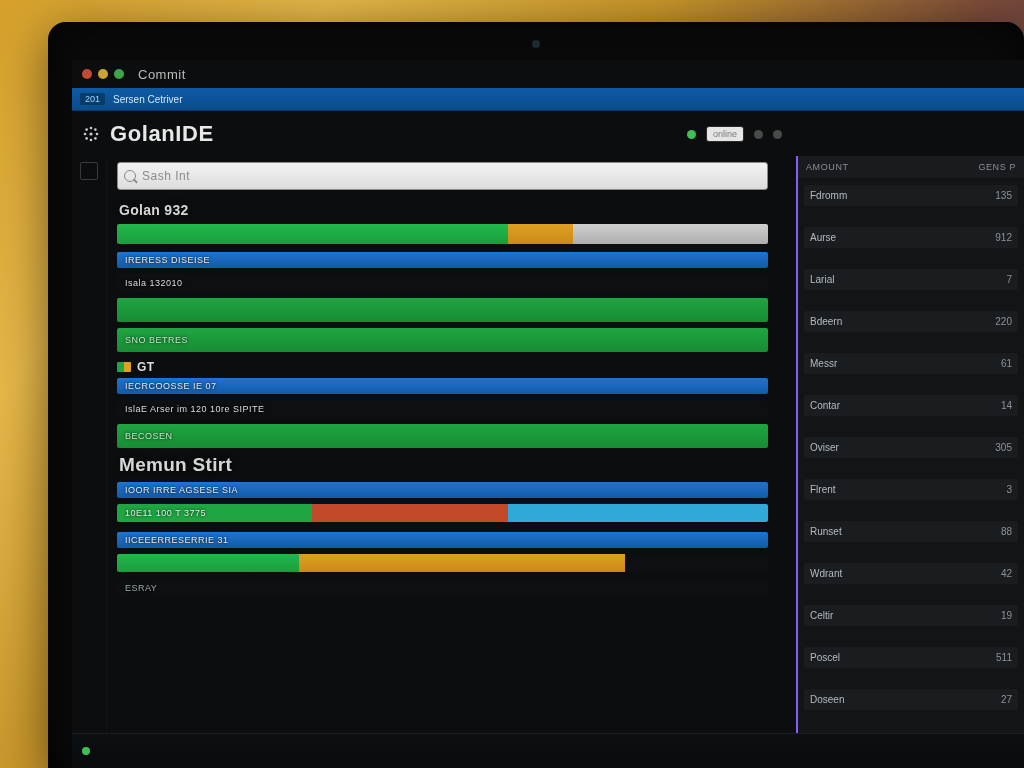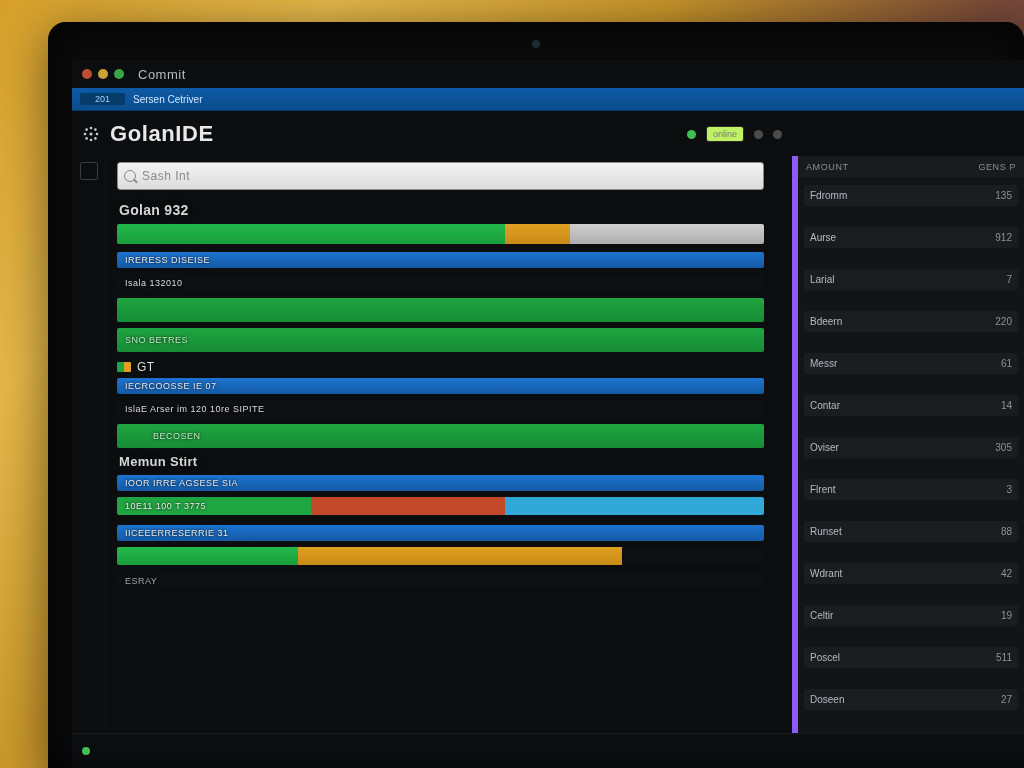--- a/index.html
+++ b/index.html
@@ -67,21 +67,21 @@
     display: flex;
     align-items: center;
     padding: 0 8px;
     color: #bfe1ff;
     font-size: 10px;
     gap: 8px;
     border-bottom: 1px solid #053a6a;
   }
   .tab-strip .tab-badge {
     background: #063c6a;
-    padding: 1px 15px;
+    padding: 1px 5px;
     border-radius: 2px;
     font-size: 9px;
     color: #9dd0ff;
   }
   .tab-strip .tab-label { color: #cfe8ff; }
 
   
   .header {
     display: flex;
     align-items: center;
@@ -102,21 +102,21 @@
     color: #e8e8e8;
   }
   .header-spacer { flex: 1; }
   .dot {
     width: 9px; height: 9px; border-radius: 50%;
     background: #3fbf54;
   }
   .header .state-chip {
     font-size: 9px;
     color: #7a7a7a;
-    background: #bef264;
+    background: #e5e5e5;
     border: 1px solid #2a2a2a;
     border-radius: 3px;
     padding: 2px 6px;
   }
   .header .grey-dot {
     width: 9px; height: 9px; border-radius: 50%;
     background: #4a4a4a;
   }
   .header-right {
     display: flex;
@@ -152,21 +152,21 @@
   .main {
     flex: 1;
     background: #0b0d0f;
     padding: 6px 28px 0 10px;
     box-sizing: border-box;
     overflow: hidden;
   }
   .sidebar {
     width: 226px;
     background: #121416;
-    border-left: 6px solid #8b5cf6;
+    border-left: 2px solid #8b5cf6;
     display: flex;
     flex-direction: column;
   }
 
   
   .search-bar {
     display: flex; align-items: center;
     height: 26px;
     background: linear-gradient(#f3f3f3, #dcdcdc);
     border: 1px solid #8a8a8a;
@@ -227,21 +227,21 @@
   .c-grey    { background: linear-gradient(#cfcfcf, #aeaeae); }
   .c-dark    { background: #0e0f12; }
 
   .two-seg {
     display: flex; height: 20px; border-radius: 2px; overflow: hidden; margin-bottom: 8px;
   }
   .two-seg > div { height: 100%; }
 
   .group-label {
     display: flex; align-items: center; gap: 6px;
-    color: #ddd; font-size: 12px; font-weight: 400;
+    color: #ddd; font-size: 12px; font-weight: 700;
     margin: 8px 0 4px 0;
     letter-spacing: .4px;
   }
   .group-label .tiny-badge {
     width: 14px; height: 10px;
     background: linear-gradient(90deg,#1fa541 50%, #e0a020 50%);
     border-radius: 1px;
   }
 
   
@@ -379,24 +379,24 @@
         <div class="bar thin">
           <div class="fill c-blue" style="width:100%"></div>
           <div class="lbl">IECRCOOSSE IE 07</div>
         </div>
         <div class="bar">
           <div class="fill c-dark" style="width:100%"></div>
           <div class="lbl" style="text-transform:none;color:#ddd;">IslaE Arser im 120 10re SIPITE</div>
         </div>
         <div class="bar tall">
           <div class="fill c-green" style="width:100%"></div>
-          <div class="lbl" style="color:#bfe8c7;margin-left:28px;">Becosen</div>
-        </div>
-
-        <div class="section-title" style="font-size:13px;">Memun Stirt</div>
+          <div class="lbl" style="color:#bfe8c7;">Becosen</div>
+        </div>
+
+        <div class="section-title" style="font-size:19px;">Memun Stirt</div>
         <div class="bar thin">
           <div class="fill c-blue" style="width:100%"></div>
           <div class="lbl">IOOR IRRE AGSESE SIA</div>
         </div>
         <div class="bar">
           <div class="fill" style="width:100%;background:linear-gradient(90deg,#1fa541 0 30%, #c24a2a 30% 60%, #30a9d8 60% 100%);"></div>
           <div class="lbl" style="text-transform:none;">10E11 100 T 3775</div>
         </div>
 
         <div class="bar thin" style="margin-top:10px">

